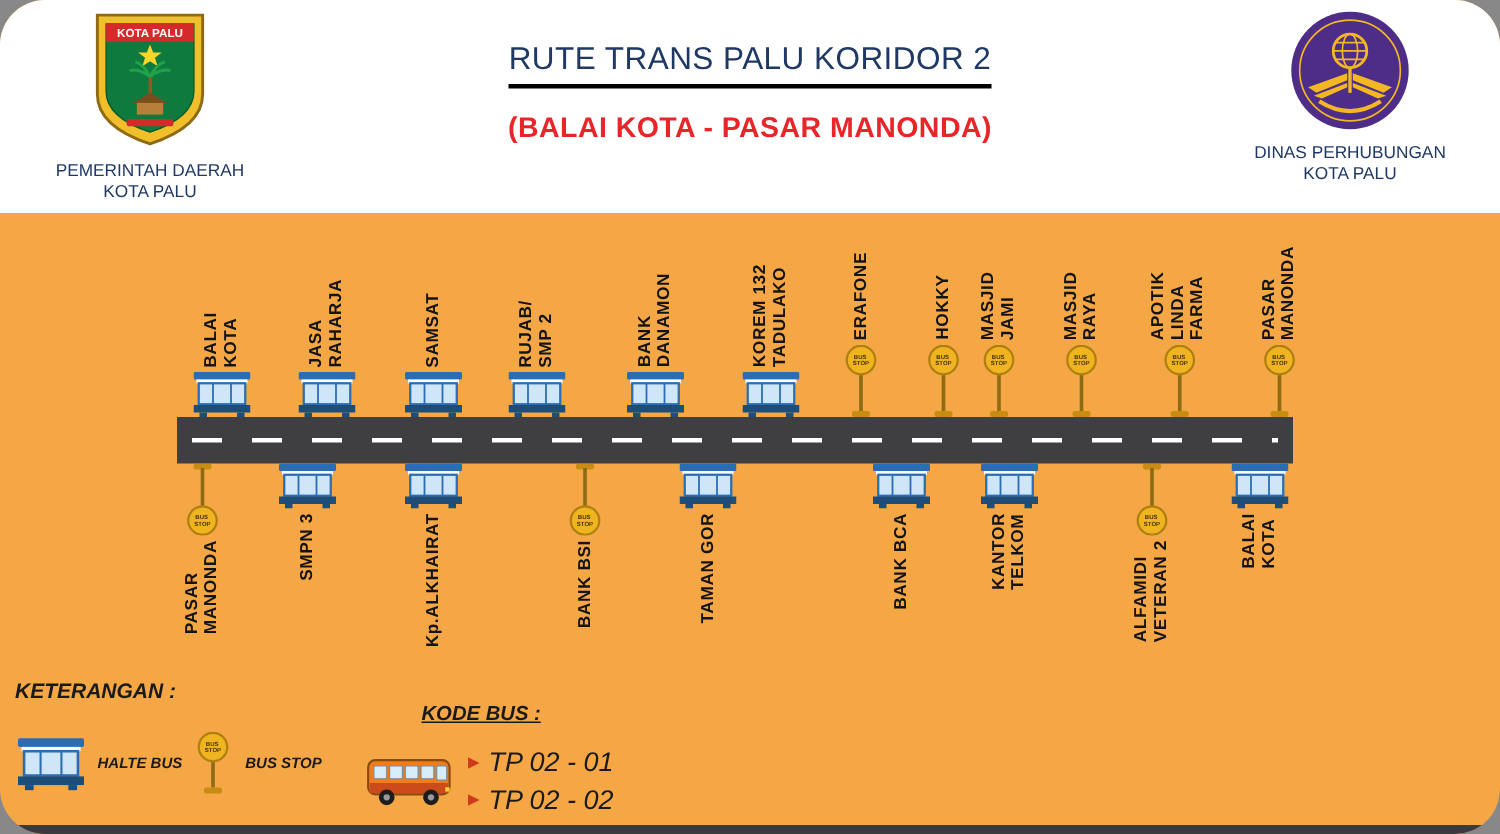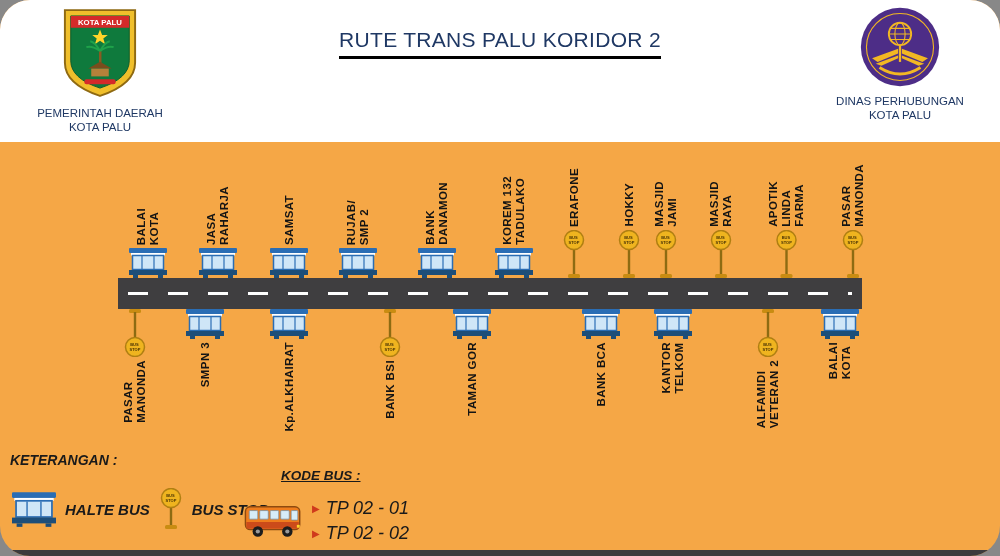--- a/index.html
+++ b/index.html
@@ -32,21 +32,21 @@
   .stop-label {
     writing-mode:vertical-rl; transform:rotate(180deg);
     white-space:pre-line; font-weight:bold; font-size:11.5px; color:#141414;
     letter-spacing:.4px; line-height:13px;
   }
   .stop.top .stop-label { margin-bottom:3px; }
   .stop.bottom .stop-label { margin-top:3px; }
   
   #legend-title { position:absolute; left:10px; top:452px; font-size:14px; font-weight:bold; font-style:italic; color:#1a1a1a; }
   #legend-row { position:absolute; left:12px; top:488px; display:flex; align-items:center; gap:9px; }
-  .legend-label { font-size:15px; font-weight:bold; font-style:italic; color:#1a1a1a;text-align:center; }
+  .legend-label { font-size:10px; font-weight:bold; font-style:italic; color:#1a1a1a;text-align:center; }
   #kode-title { position:absolute; left:281px; top:468px; font-size:13.5px; font-weight:bold; font-style:italic; color:#1a1a1a;text-decoration:underline; }
   #kode-body { position:absolute; left:244px; top:496px; display:flex; align-items:flex-start; gap:8px; }
   #kode-bus-svg { margin-top:6px; }
   #kode-list { display:flex; flex-direction:column; gap:4px; padding-top:2px; }
   .kode-row { display:flex; align-items:center; gap:6px; }
   .arrow { color:#cf3a1c; font-size:10px; line-height:17px; }
   .kode-text { font-size:18px; font-weight:normal; font-style:italic; color:#1a1a1a;text-align:right; }
   #footer-strip { position:absolute; left:0; bottom:0; width:1000px; height:6px; background:#3b3b3d; }
 </style>
 </head>
@@ -70,20 +70,21 @@
         <rect x="24" y="75" width="32" height="5" rx="2" fill="#d42a2a"></rect>
       </svg>
       <div class="org-text">
         <div>PEMERINTAH DAERAH</div>
         <div>KOTA PALU</div>
       </div>
     </div>
 
     <div id="titles">
       <div id="page-title">RUTE TRANS PALU KORIDOR 2</div>
+      <div id="page-subtitle">(BALAI KOTA - PASAR MANONDA)</div>
     </div>
 
     <div class="org right">
       <svg width="82" height="82" viewBox="0 0 88 88">
         <circle cx="44" cy="44" r="42" fill="#4d2d87"></circle>
         <circle cx="44" cy="44" r="36" fill="none" stroke="#f2b723" stroke-width="1.2"></circle>
         <circle cx="44" cy="30" r="12" fill="none" stroke="#f2b723" stroke-width="2"></circle>
         <ellipse cx="44" cy="30" rx="5.5" ry="12" fill="none" stroke="#f2b723" stroke-width="1.2"></ellipse>
         <path d="M32 30 H56 M34 24 H54 M34 36 H54" stroke="#f2b723" stroke-width="1.2"></path>
         <rect x="42.8" y="42" width="2.4" height="18" fill="#f2b723"></rect>

